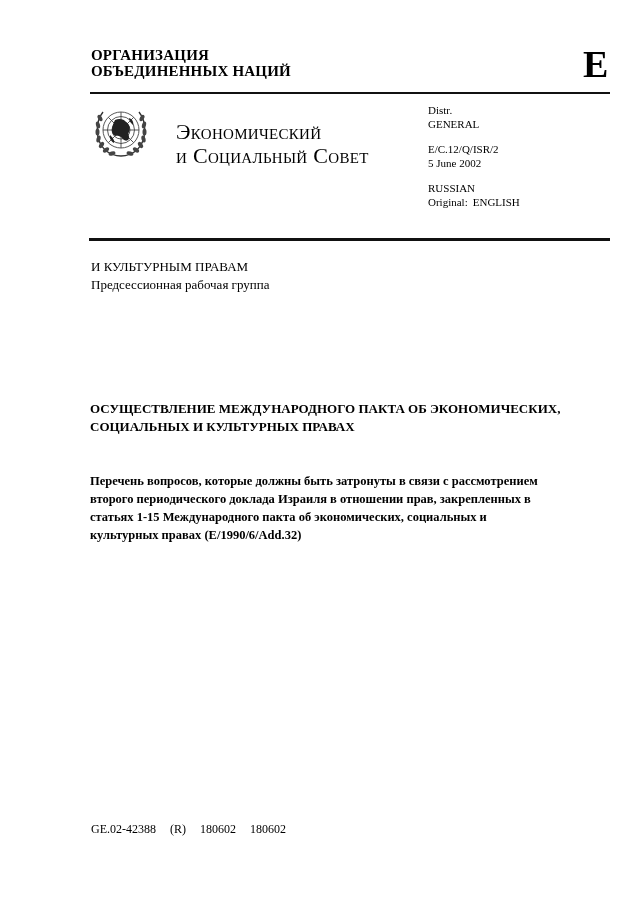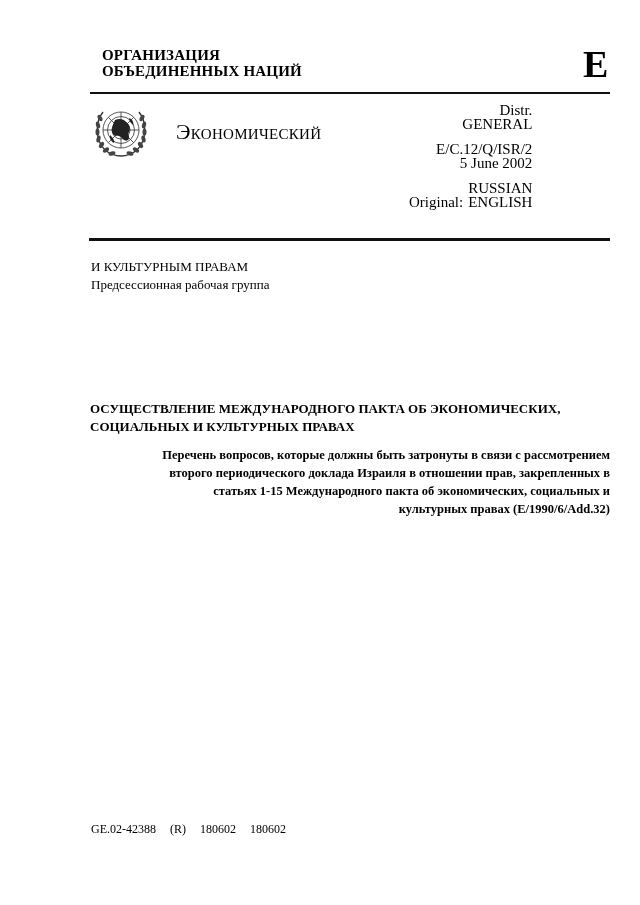--- a/index.html
+++ b/index.html
@@ -12,21 +12,21 @@
       height: 905px;
       position: relative;
       overflow: hidden;
       font-family: "Liberation Serif", "DejaVu Serif", serif;
       color: #000;
     }
     .abs { position: absolute; }
 
     
     .org-name {
-      left: 102px;
+      left: 91px;
       top: 47px;
       font-weight: bold;
       font-size: 15px;
       line-height: 16px;
       letter-spacing: 0.2px;
     }
     .org-name div { white-space: nowrap; }
 
     
     .lang-letter {
@@ -67,26 +67,25 @@
       top: 120px;
       font-size: 22px;
       line-height: 24px;
       font-variant: small-caps;
       letter-spacing: 0.3px;
       white-space: nowrap;
     }
 
     
     .distr {
-      left: 409px;
+      left: 428px;
       top: 104px;
-      font-size: 15px;
+      font-size: 11px;
       line-height: 13.5px;
       white-space: nowrap;
-      text-align: right;
     }
     .distr .group { margin-bottom: 12px; }
     .distr .group:last-child { margin-bottom: 0; }
     .distr .orig-label { margin-right: 5px; }
 
     
     .committee {
       left: 91px;
       top: 258px;
       font-size: 13px;
@@ -102,23 +101,23 @@
       text-align: left;
       font-weight: bold;
       font-size: 13px;
       line-height: 18px;
     }
     .heading div { white-space: nowrap; }
 
     
     .subheading {
       left: 90px;
-      top: 446px;
+      top: 472px;
       width: 520px;
-      text-align: right;
+      text-align: left;
       font-weight: bold;
       font-size: 12.5px;
       line-height: 18px;
     }
     .subheading div { white-space: nowrap; }
 
     
     .footer {
       left: 91px;
       top: 822px;
@@ -179,20 +178,21 @@
     <g fill="#222">
       <path d="M22 16 C26 14, 31 15, 33 18 C36 20, 38 24, 36 28 C34 31, 38 33, 35 36 C32 38, 30 35, 28 33 C25 31, 22 33, 20 30 C18 27, 19 22, 22 16 Z"></path>
       <path d="M17 31 C19 33, 22 36, 21 39 C19 38, 16 35, 17 31 Z"></path>
       <path d="M36 14 C39 15, 41 18, 40 21 C38 19, 36 17, 36 14 Z"></path>
     </g>
   </svg>
 </div>
 
 <div class="abs council">
   <div>Экономический</div>
+  <div>и Социальный Совет</div>
 </div>
 
 <div class="abs distr">
   <div class="group">
     <div>Distr.</div>
     <div>GENERAL</div>
   </div>
   <div class="group">
     <div>E/C.12/Q/ISR/2</div>
     <div>5 June 2002</div>

